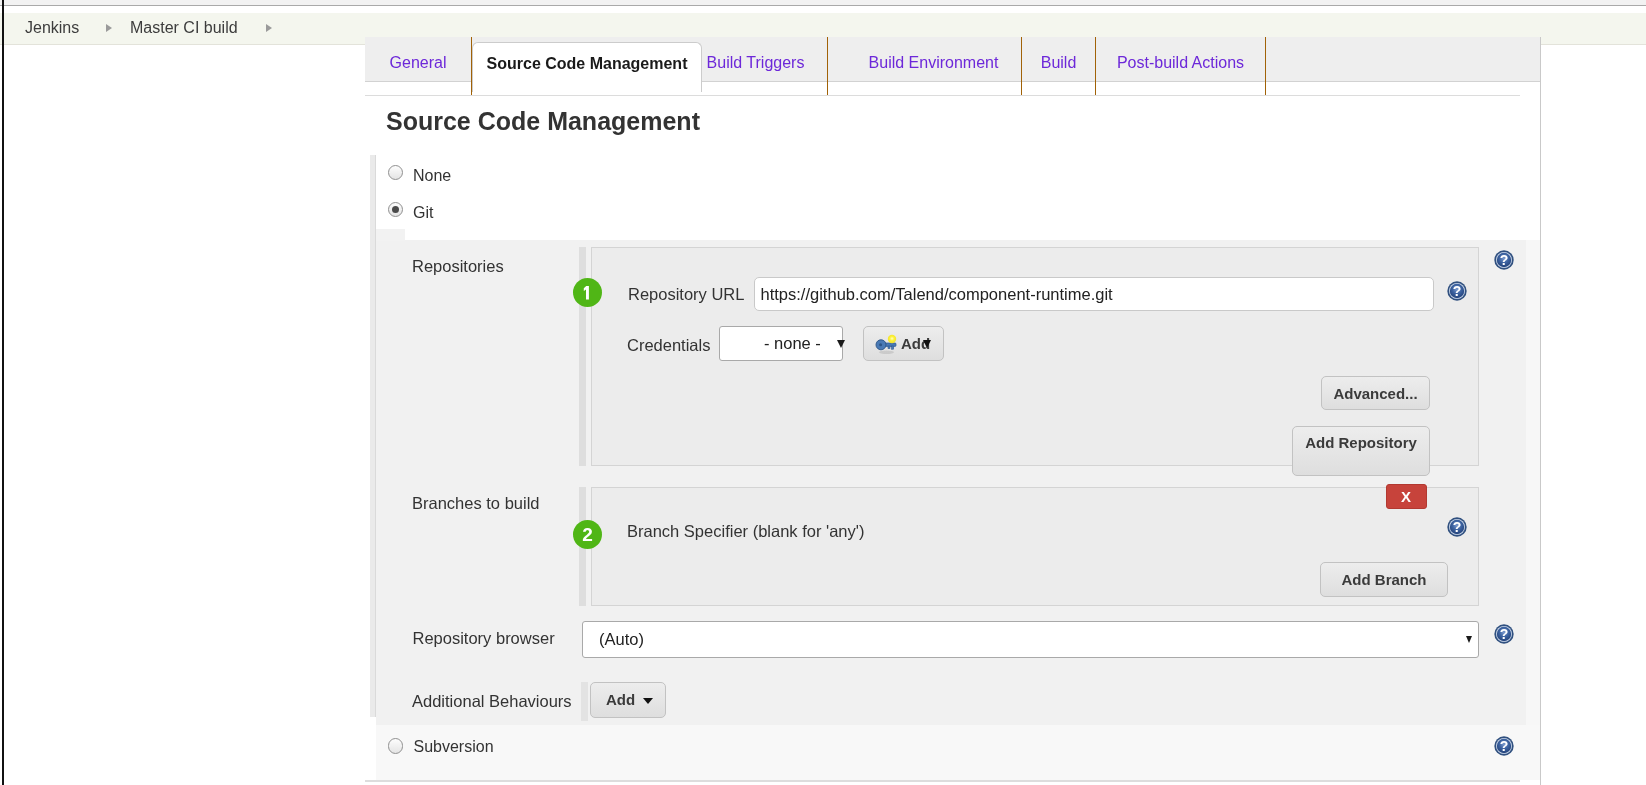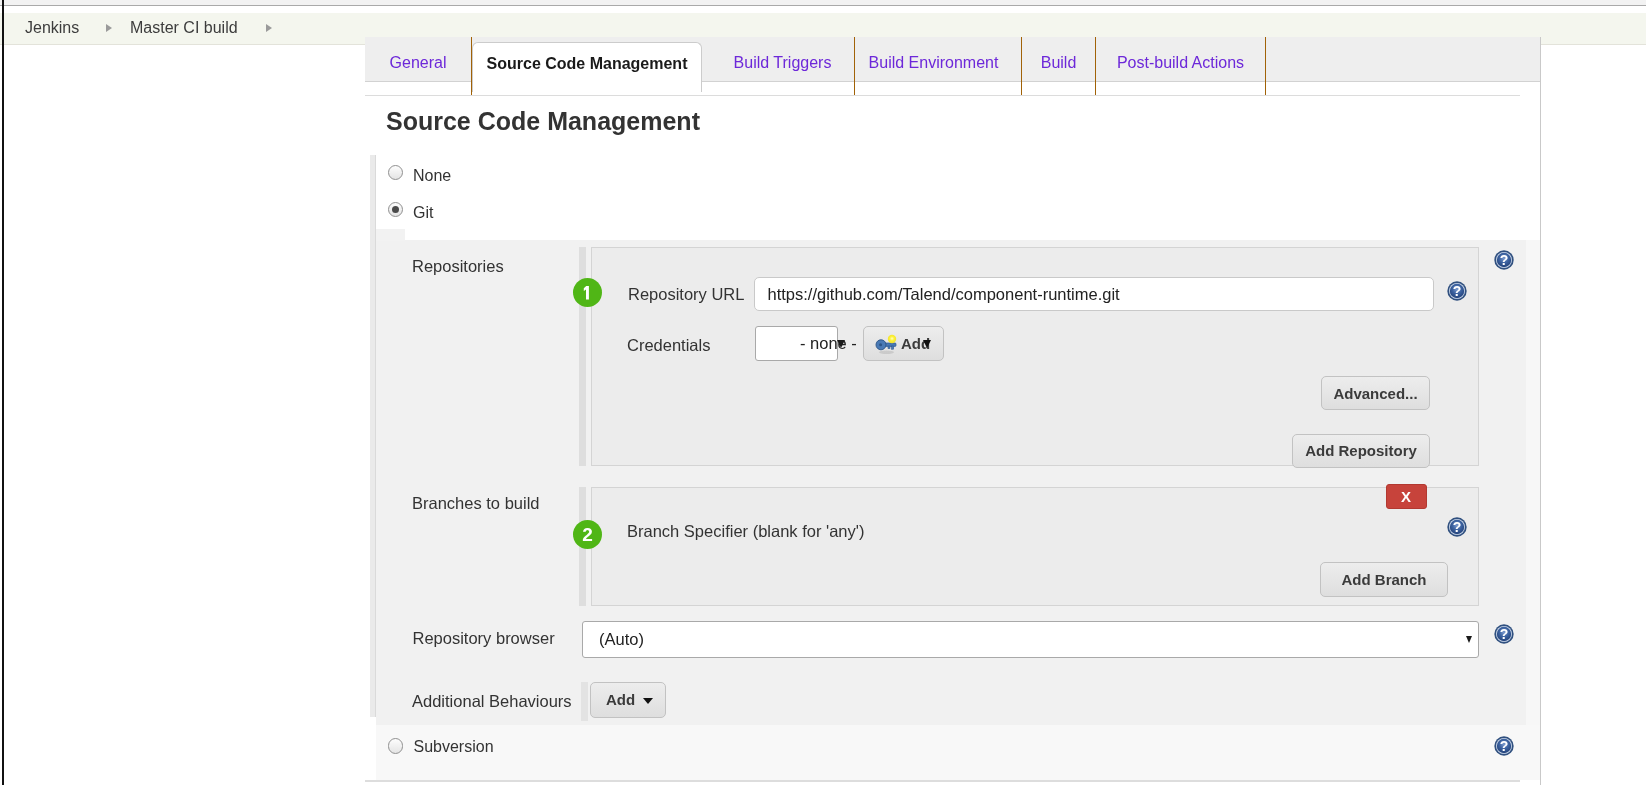--- a/index.html
+++ b/index.html
@@ -36,21 +36,21 @@
   #gitblock-light { left:1526px; top:240px; width:14px; height:484.5px; background:#f7f7f7; }
   #vbar { left:369.5px; top:155px; width:6px; height:562px; background:#eaeaea; border-right:1.2px solid #dadada; }
   #svnrow { left:376px; top:724.5px; width:1164px; height:55px; background:#f8f8f8; }
   #bottomhr { left:365px; top:780px; width:1155px; height:1.5px; background:#ddd; }
 
   .chunkbox { position:absolute; background:#ececec; border:1px solid #d4d4d4; }
   .dragbar { position:absolute; width:7px; background:#dedede; }
   .numball { position:absolute; width:29px; height:29px; border-radius:50%; background:#50b616; color:#fff; font-size:19px; font-weight:bold; text-align:center; line-height:29px; z-index:4; }
 
   .flabel { position:absolute; font-size:16.5px; color:#333; }
-  .inp { position:absolute; background:#fff; border:1px solid #c9c9c9; border-radius:5px; font-size:16.5px; color:#222; line-height:31px; padding-left:13px; white-space:nowrap; }
+  .inp { position:absolute; background:#fff; border:1px solid #c9c9c9; border-radius:5px; font-size:16.5px; color:#222; line-height:31px; padding-left:6px; white-space:nowrap; }
   .sel { position:absolute; background:#fff; border:1px solid #a9a9a9; border-radius:3px; font-size:16.5px; color:#222; padding-left:13px; white-space:nowrap; }
   .selcaret { position:absolute; width:0; height:0; border-left:4.5px solid transparent; border-right:4.5px solid transparent; border-top:7.5px solid #1a1a1a; }
   .btn { position:absolute; background:linear-gradient(180deg,#ededed,#dedede); border:1px solid #c2c2c2; border-radius:5px; font-size:15px; font-weight:bold; color:#3b3b3b; text-align:center; }
   .btncaret { display:inline-block; width:0; height:0; border-left:5.5px solid transparent; border-right:5.5px solid transparent; border-top:6.5px solid #111; vertical-align:middle; margin-left:8px; margin-top:-2px; }
 
   #xbtn { position:absolute; left:1385.5px; top:483.5px; width:41px; height:25.5px; background:#c7433b; border:1px solid #b23931; border-radius:3px; color:#fff; font-weight:bold; font-size:15px; text-align:center; line-height:24px; z-index:6; }
 
   .help { position:absolute; width:20px; height:20px; }
 </style>
 </head>
@@ -71,21 +71,21 @@
     <span class="t" style="left:25px;">Jenkins</span>
     <span class="carrow" style="left:105.5px;"></span>
     <span class="t" style="left:130px;">Master CI build</span>
     <span class="carrow" style="left:265.5px;"></span>
   </div>
   <div class="abs" id="blackline"></div>
   <div class="abs" id="panelborder"></div>
 
   <div class="abs" id="tabstrip">
     <div class="tab" style="left:0; width:107px;">General</div>
-    <div class="tab" style="left:346px; width:144px;">Build Triggers</div>
+    <div class="tab" style="left:319px; width:144px;">Build Triggers</div>
     <div class="tab" style="left:481px; width:176px;">Build Environment</div>
     <div class="tab" style="left:657px; width:74px;">Build</div>
     <div class="tab" style="left:731px; width:170px;">Post-build Actions</div>
   </div>
   <div class="abs" id="activetab">Source Code Management</div>
 
   <div class="abs" id="headhr"></div>
   <div class="abs" id="h1">Source Code Management</div>
 
   <div class="radio" style="left:387.5px; top:164.5px;"></div>
@@ -106,21 +106,21 @@
   <div class="dragbar" style="left:579px; top:247px; height:219px;"></div>
   <div class="chunkbox" style="left:590.5px; top:247px; width:888px; height:219px;"></div>
   <div class="numball" style="left:573px; top:278px;"><svg width="29" height="29" viewBox="0 0 29 29">
         <path d="M 13.2 8 L 15.9 8 L 15.9 21.5 L 13 21.5 L 13 11.4 L 10.8 12.9 L 10.8 10.2 Z" fill="#fff"></path>
       </svg></div>
 
   <div class="flabel" style="left:628px; top:285px;">Repository URL</div>
   <div class="inp" style="left:753.5px; top:276.5px; width:680px; height:34.5px; line-height:32.5px;">https://github.com/Talend/component-runtime.git</div>
 
   <div class="flabel" style="left:627px; top:336px;">Credentials</div>
-  <div class="sel" style="left:755px; top:325.5px; width:83px; height:35px; line-height:33px;padding-left:44px;">- none -</div>
+  <div class="sel" style="left:719px; top:325.5px; width:124px; height:35px; line-height:33px;padding-left:44px;">- none -</div>
   <div class="selcaret" style="left:837px; top:339.5px; border-top-width:8.5px;"></div>
   <div class="btn" style="left:862.5px; top:326px; width:81px; height:34.5px;">
     <svg width="23" height="21" viewBox="0 0 23 21" style="position:absolute; left:11px; top:6px;">
       <defs>
           <radialGradient id="yg" cx="50%" cy="45%" r="55%">
         <stop offset="0%" stop-color="#ffffc8"></stop>
             <stop offset="45%" stop-color="#fdf23b"></stop>
             <stop offset="100%" stop-color="#f0e02c"></stop>
       </radialGradient>
         </defs>
@@ -130,21 +130,21 @@
       <rect x="16.6" y="13" width="2" height="3.2" fill="#4a7ab5" stroke="#31598f" stroke-width="0.6"></rect>
       <circle cx="6" cy="11.8" r="5" fill="#4a7ab5" stroke="#2d5586" stroke-width="0.9"></circle>
       <circle cx="5.6" cy="11.8" r="1.5" fill="#2d5586"></circle>
       <circle cx="17" cy="6" r="4.2" fill="url(#yg)"></circle>
     </svg>
     <b style="position:absolute; left:37.5px; top:0; line-height:33px;">Add</b>
     <span style="position:absolute; left:59.5px; top:13px; width:0; height:0; border-left:4.5px solid transparent; border-right:4.5px solid transparent; border-top:8px solid #111;"></span>
   </div>
 
   <div class="btn" style="left:1321px; top:375.5px; width:109px; height:34.5px; line-height:33px;">Advanced...</div>
-  <div class="btn" style="left:1292px; top:425.5px; width:138px; height:34px; line-height:32px;margin-top:8px;">Add Repository</div>
+  <div class="btn" style="left:1292px; top:425.5px; width:138px; height:50px; line-height:32px;">Add Repository</div>
 
   <div class="flabel" style="left:412px; top:493.5px;">Branches to build</div>
   <div class="dragbar" style="left:579px; top:487px; height:119px;"></div>
   <div class="chunkbox" style="left:590.5px; top:487px; width:888px; height:119px;"></div>
   <div id="xbtn">X</div>
   <div class="numball" style="left:573px; top:519.5px;">2</div>
 
   <div class="flabel" style="left:627px; top:521.5px;">Branch Specifier (blank for 'any')</div>
   <div class="btn" style="left:1320px; top:562px; width:128px; height:35px; line-height:33px;">Add Branch</div>
 

